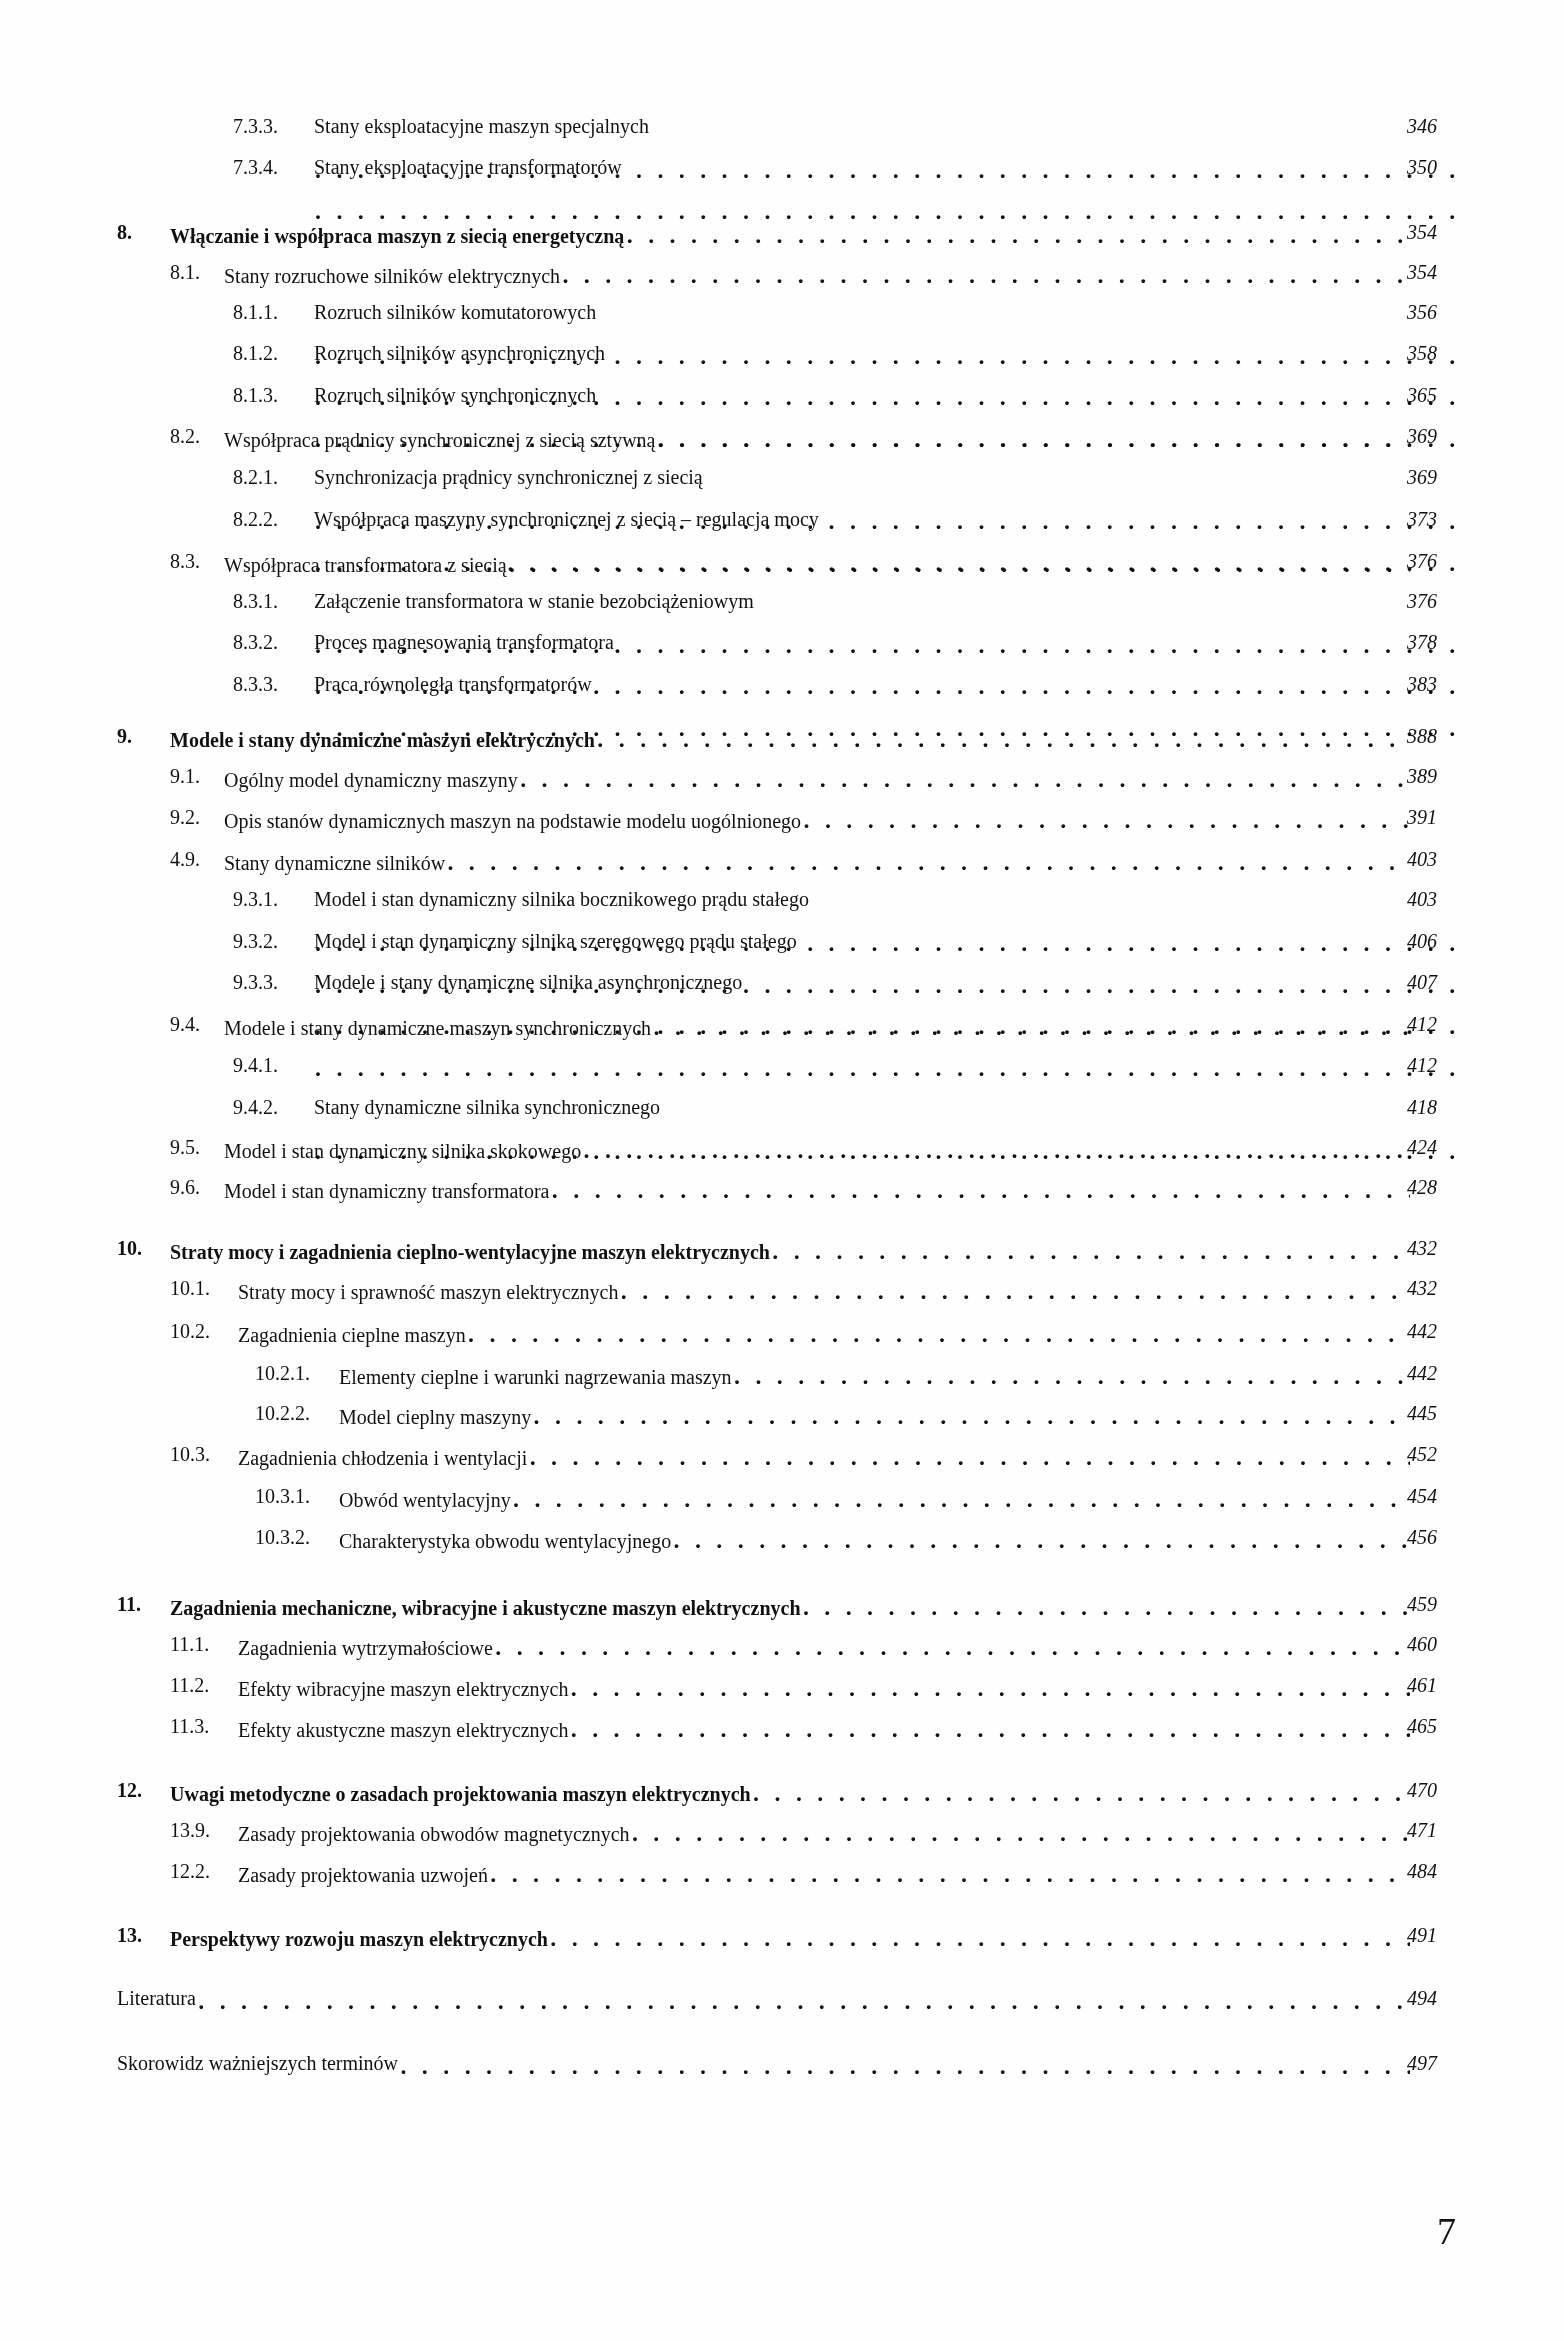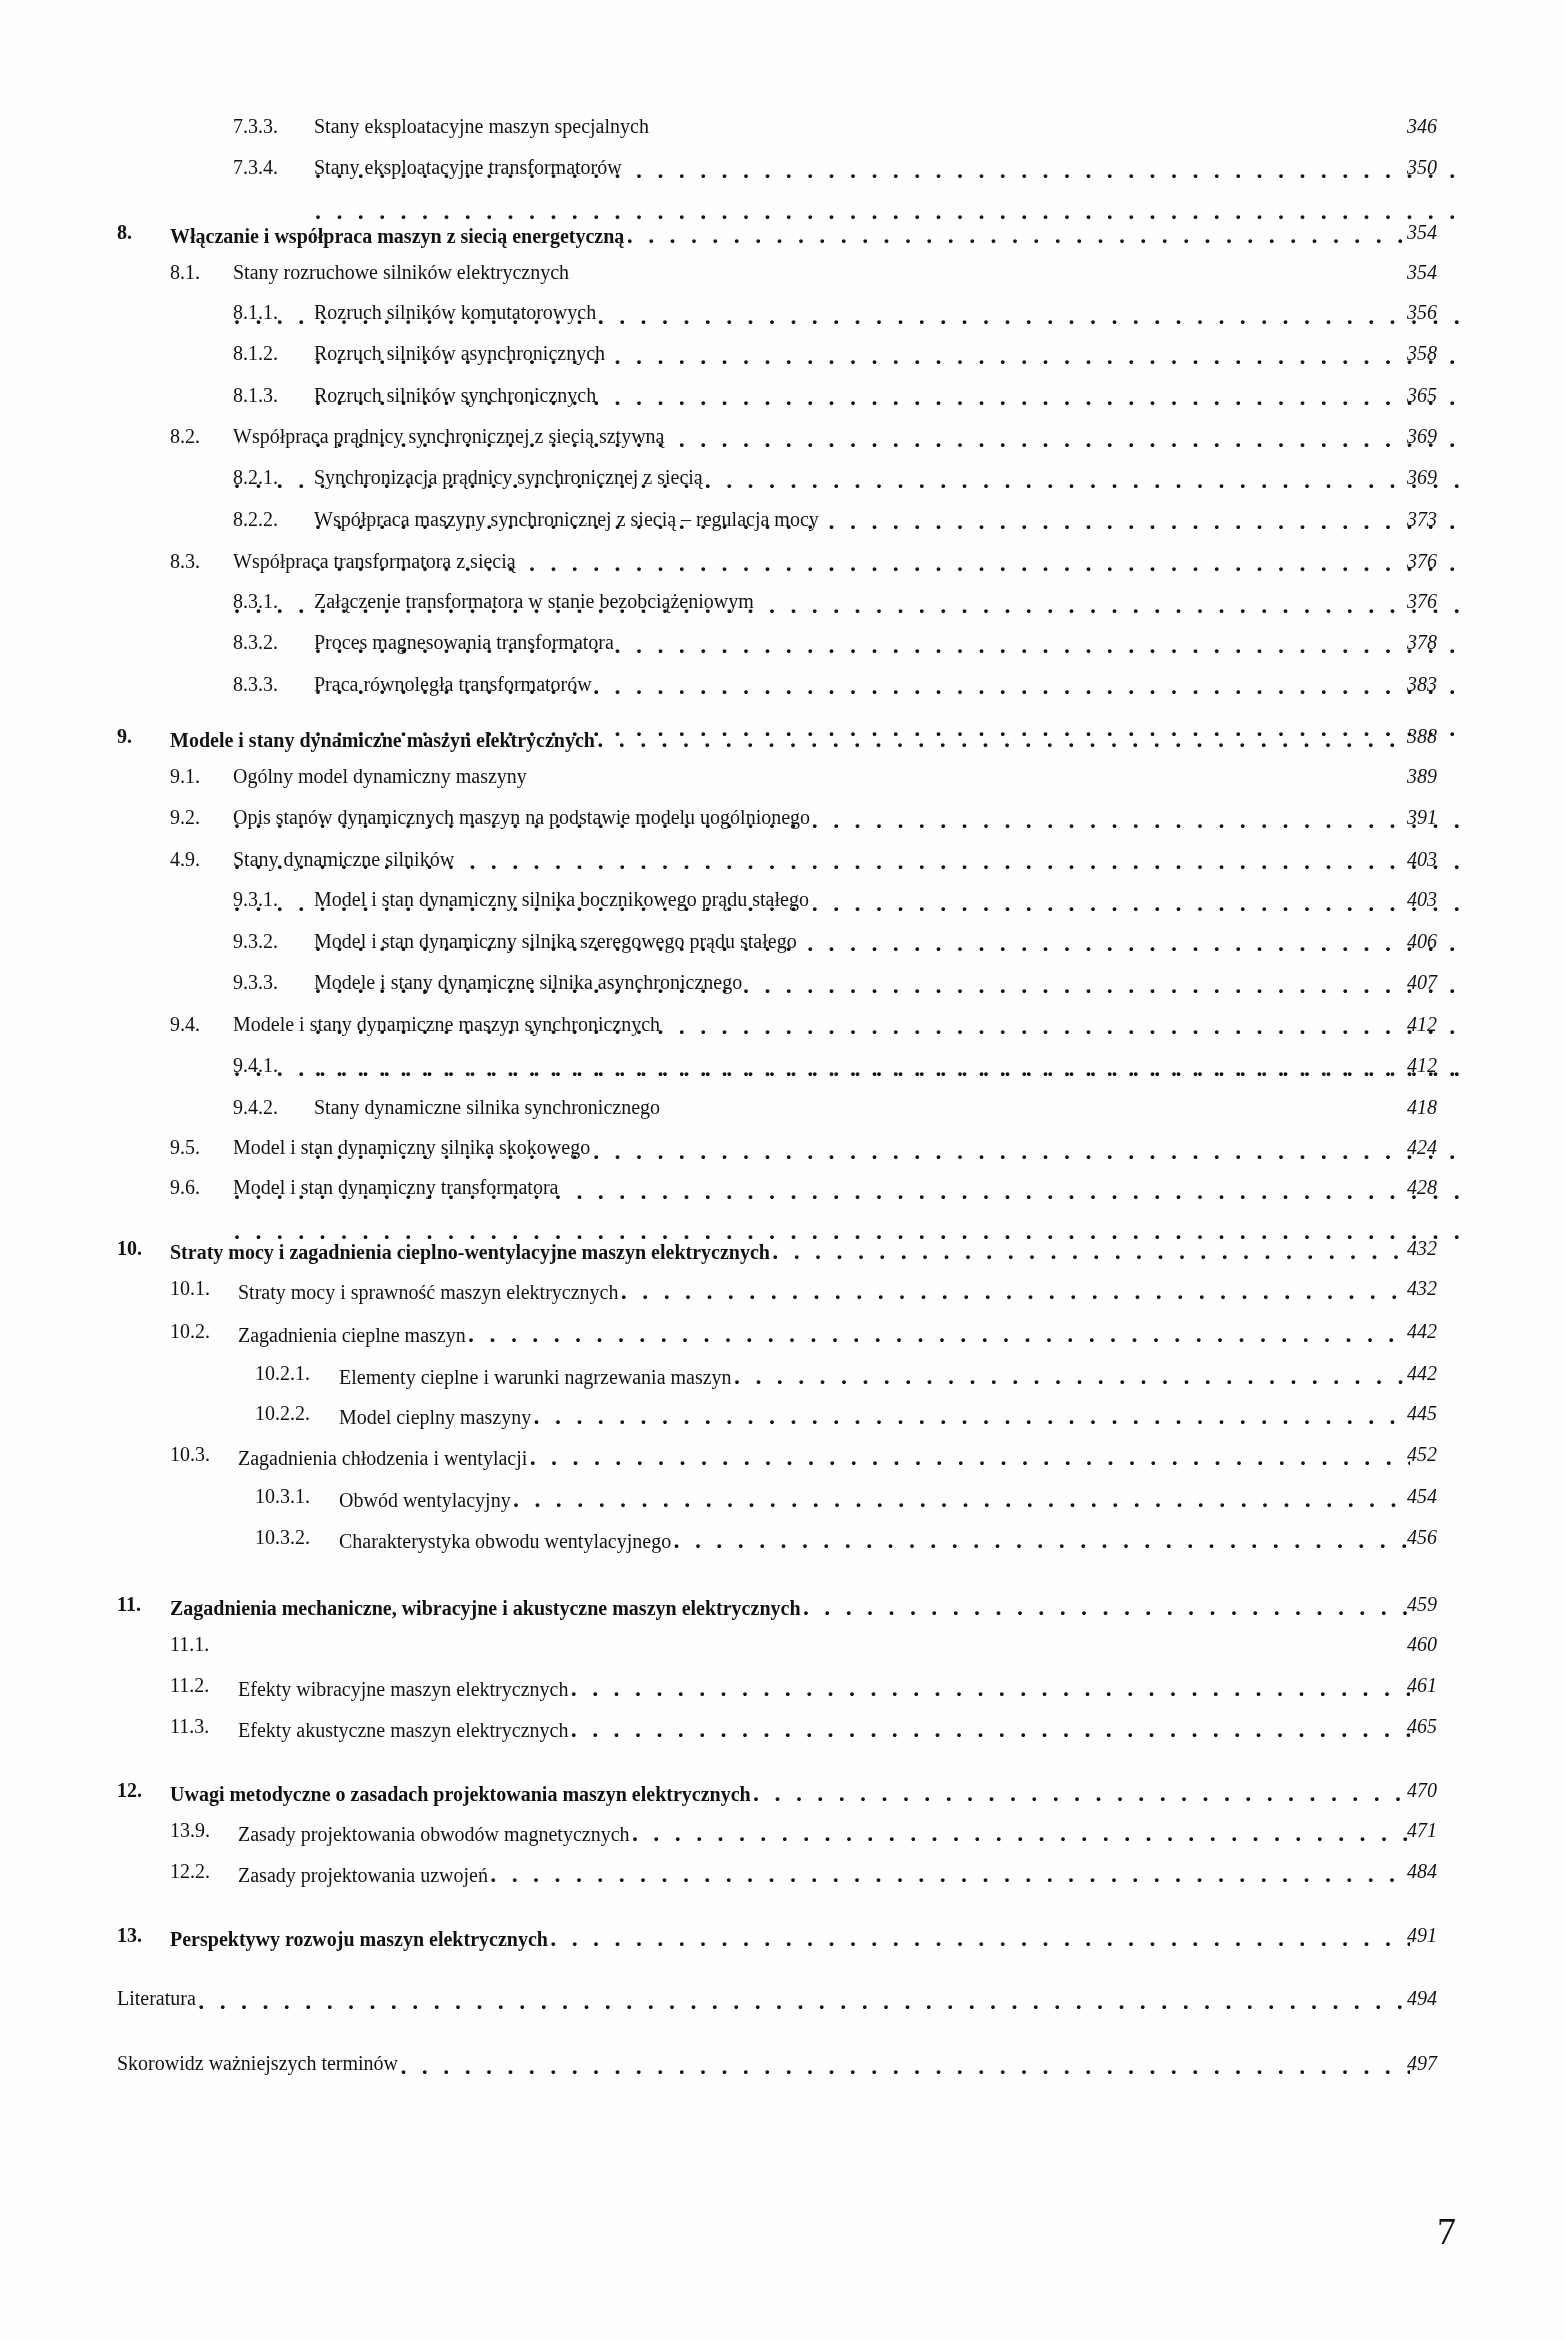--- a/index.html
+++ b/index.html
@@ -13,21 +13,21 @@
   .row .title-wrap { position: absolute; top: 0; right: 104px; display: flex; align-items: baseline; overflow: hidden; }
   .row .title { flex: 0 0 auto; padding-right: 1.4px; }
   .row .leader { flex: 1 1 auto; overflow: hidden; white-space: nowrap; letter-spacing: 9.2px;
                  font-size: 32px; color: #111; }
   .row .leader::after { content: ". . . . . . . . . . . . . . . . . . . . . . . . . . . . . . . . . . . . . . . . . . . . . . . . . . . . . . . . . . . . . . . . . . . . . . . . . . . . . . . . . . ."; letter-spacing: 0; word-spacing: 5.4px; }
   .row .pg { position: absolute; top: 0; right: 108px; width: 49px; text-align: left; font-style: italic; }
   .lvl1 .title, .lvl1 .num { font-weight: bold; }
   .lvl1 .num { left: 117px; }
   .lvl1 .title-wrap { left: 170px; }
   .lvl2 .num { left: 170px; }
-  .lvl2 .title-wrap { left: 233px; flex-direction: column; }
+  .lvl2 .title-wrap { left: 224px; }
   .lvl2w .num { left: 170px; }
   .lvl2w .title-wrap { left: 238px; }
   .lvl3 .num { left: 233px; }
   .lvl3 .title-wrap { left: 314px; flex-direction: column; }
   .lvl4 .num { left: 245px; margin-left: 10px; }
   .lvl4 .title-wrap { left: 339px; }
   .lvl0 .title-wrap { left: 117px; align-items: flex-end; }
   .title-wrap { padding-right: 50px; }
   .pagenum { position: absolute; left: 1437px; top: 2211px; font-size: 38px; line-height: 41px; }
 </style>
@@ -315,20 +315,24 @@
     <div class="row lvl1" style="top:1584px">
       <span class="num">11.</span>
       <span class="title-wrap">
           <span class="title">Zagadnienia mechaniczne, wibracyjne i akustyczne maszyn elektrycznych</span>
           <span class="leader"></span>
         </span>
       <span class="pg">459</span>
     </div>
     <div class="row lvl2w" style="top:1624px">
       <span class="num">11.1.</span>
+      <span class="title-wrap">
+          <span class="title">Zagadnienia wytrzymałościowe</span>
+          <span class="leader"></span>
+        </span>
       <span class="pg">460</span>
     </div>
     <div class="row lvl2w" style="top:1665px">
       <span class="num">11.2.</span>
       <span class="title-wrap">
           <span class="title">Efekty wibracyjne maszyn elektrycznych</span>
           <span class="leader"></span>
         </span>
       <span class="pg">461</span>
     </div>

